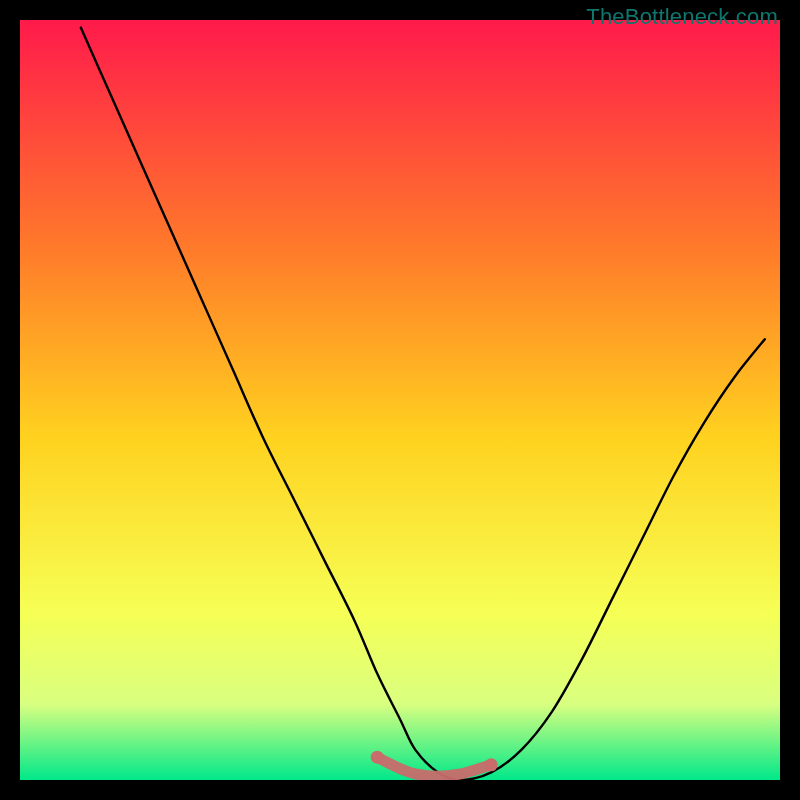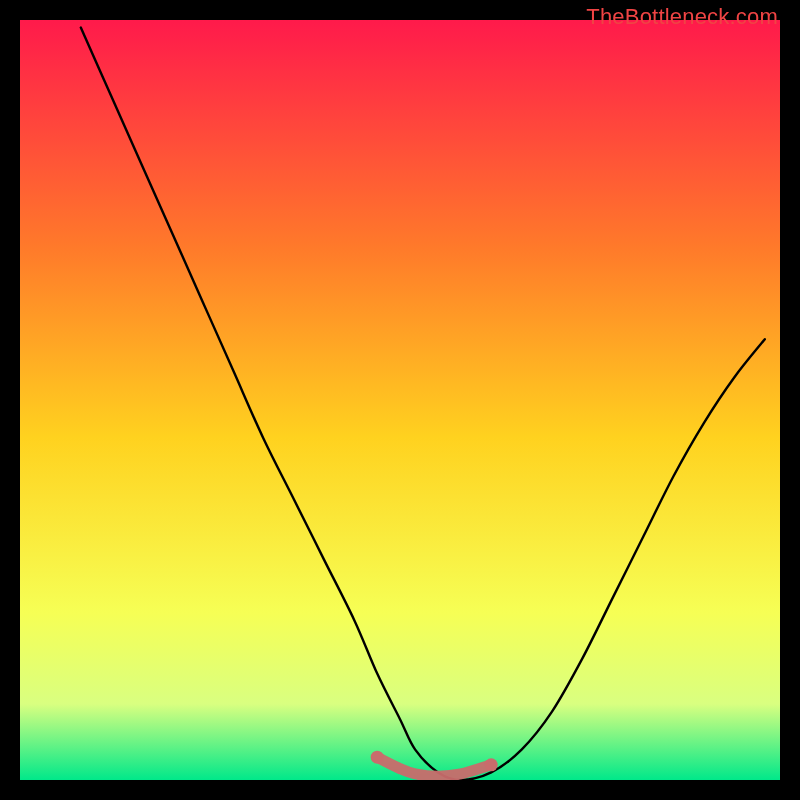--- a/index.html
+++ b/index.html
@@ -23,21 +23,21 @@
     position: absolute;
     left: 20px;
     top: 20px;
     width: 760px;
     height: 760px;
   }
   .watermark {
     position: absolute;
     top: 4px;
     right: 22px;
-    color: #ef4444;
+    color: #0f766e;
     font-size: 22px;
     font-weight: 500;
     letter-spacing: 0.2px;
     white-space: nowrap;
   }
   svg {
     position: absolute;
     left: 0;
     top: 0;
   }

